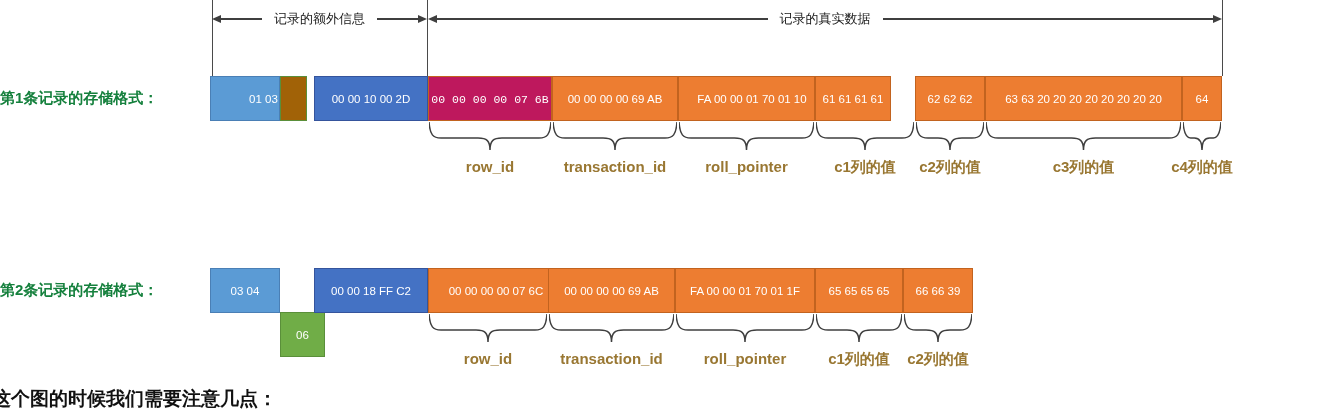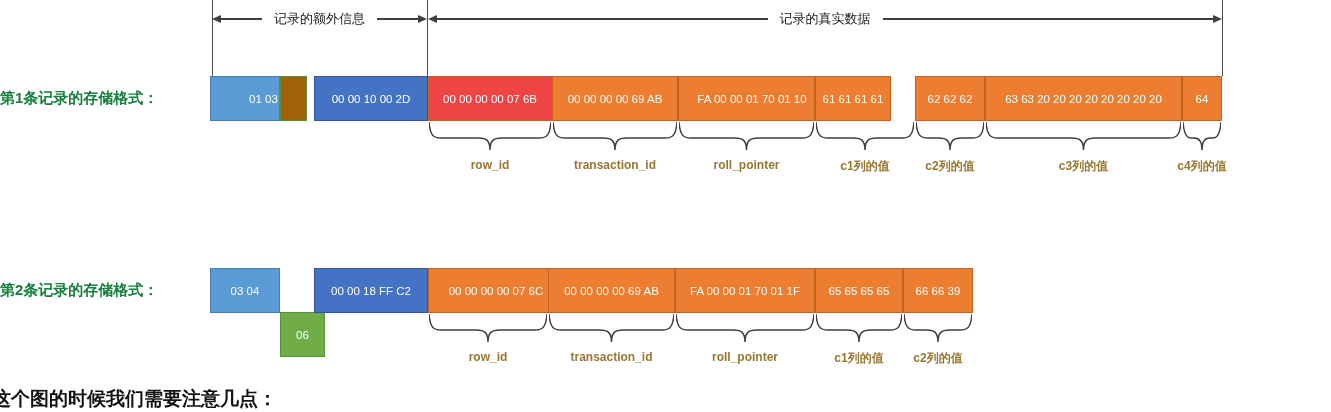--- a/index.html
+++ b/index.html
@@ -66,21 +66,21 @@
     color: #ffffff;
     font-size: 11.5px;
     white-space: nowrap;
     overflow: hidden;
     box-sizing: border-box;
   }
   .brace-svg { position: absolute; }
   .field-label {
     position: absolute;
     transform: translateX(-50%);
-    font-size: 12px;
+    font-size: 15px;
     font-weight: bold;
     color: #997732;
     white-space: nowrap;
   }
   .footer-note {
     position: absolute;
     left: -8px;
     top: 386px;
     font-family: "Liberation Serif", serif;
     font-weight: bold;
@@ -108,21 +108,21 @@
       <span class="arrow-l"></span>
       <span class="seg"></span>
       <span class="blabel">记录的额外信息</span>
       <span class="seg"></span>
       <span class="arrow-r"></span>
     </div>
     <div class="row-title" style="top: 89px;">第1条记录的存储格式：</div>
     <div class="block" style="left: 210px; width: 70px; top: 76px; background: rgb(91, 155, 213); border: 1px solid rgb(74, 127, 181); padding-left: 38px;">01 03 04</div>
     <div class="block" style="left: 280px; width: 21px; top: 76px; background: #a16207; border: 1px solid rgb(90, 143, 58); padding-left: 25px;">00</div>
     <div class="block" style="left: 314px; width: 114px; top: 76px; background: rgb(68, 114, 196); border: 1px solid rgb(53, 84, 156);">00 00 10 00 2D</div>
-    <div class="block" style="left: 428px; width: 124px; top: 76px; background: #ef4444; border: 1px solid rgb(194, 99, 31);">00 00 00 00 07 6B</div>
+    <div class="block" style="left: 428px; width: 124px; top: 76px; background: #be185d; border: 1px solid rgb(194, 99, 31); font-family: Liberation Mono, monospace;">00 00 00 00 07 6B</div>
     <svg class="brace-svg" width="122" height="30" style="left: 429px; top: 122px;">
       <path d="M0,0 C1,13 4,16 12,16 L49,16 C58,16 61,19 61,28 C61,19 64,16 73,16 L110,16 C118,16 121,13 122,0" fill="none" stroke="#3f3f3f" stroke-width="1.5"></path>
     </svg>
     <div class="field-label" style="left: 490px; top: 158px;">row_id</div>
     <div class="block" style="left: 552px; width: 126px; top: 76px; background: rgb(237, 125, 49); border: 1px solid rgb(194, 99, 31);">00 00 00 00 69 AB</div>
     <svg class="brace-svg" width="124" height="30" style="left: 553px; top: 122px;">
       <path d="M0,0 C1,13 4,16 12,16 L50,16 C59,16 62,19 62,28 C62,19 65,16 74,16 L112,16 C120,16 123,13 124,0" fill="none" stroke="#3f3f3f" stroke-width="1.5"></path>
     </svg>
     <div class="field-label" style="left: 615px; top: 158px;">transaction_id</div>
     <div class="block" style="left: 678px; width: 137px; top: 76px; background: rgb(237, 125, 49); border: 1px solid rgb(194, 99, 31); padding-left: 11px;">FA 00 00 01 70 01 10</div>

